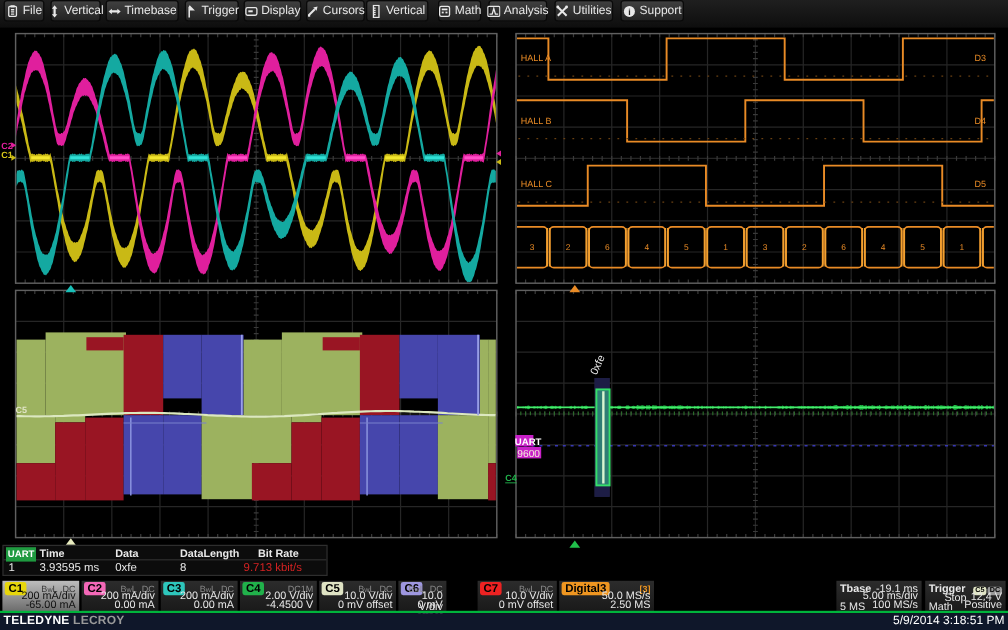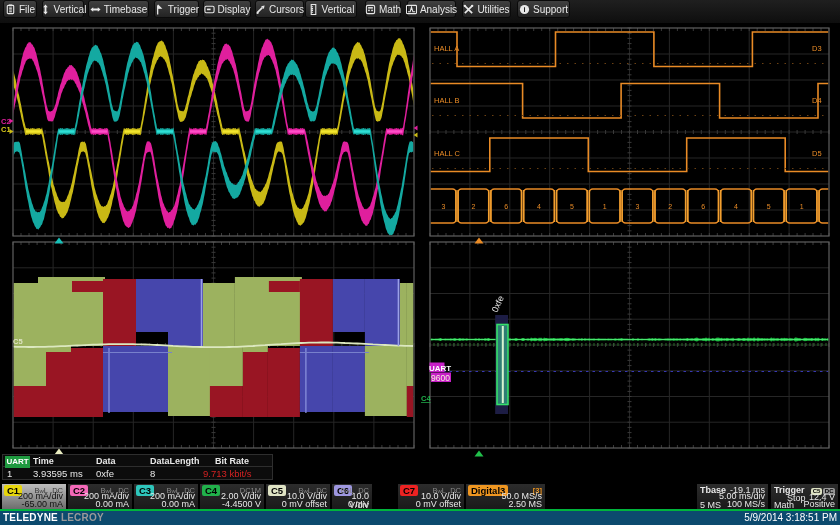--- a/index.html
+++ b/index.html
@@ -15,21 +15,21 @@
 .chip2{background:#dfe3c4;color:#000;font-size:6px;font-weight:bold;padding:0 1.5px;border-radius:2px;margin-left:1.5px;line-height:7.5px;display:inline-block}
 .cpl{position:absolute;right:3px;top:2px;font-size:7.5px}
 .bwls{font-size:6px}
 .l1{position:absolute;right:3px;top:7.5px;text-align:right;font-size:9px;line-height:9px}
 .l2{position:absolute;right:3px;top:16px;text-align:right;font-size:9px;line-height:9px}
 .hl{position:absolute;left:3px;top:1px;font-size:9px}
 .hr{position:absolute;right:3px;top:1px;font-size:9px}
 .ml{position:absolute;left:16px;top:7.5px;font-size:9px}
 .bl{position:absolute;left:3px;top:16px;font-size:9px}
 #grnline{position:absolute;left:0;top:509px;width:840px;height:2px;background:#00b43c}
-#botbar{position:absolute;left:0;top:511px;width:840px;height:14px;background:#0c4a6e;color:#fff;font-size:10px}
+#botbar{position:absolute;left:0;top:511px;width:840px;height:14px;background:#0f172a;color:#fff;font-size:10px}
 #botbar b{position:absolute;left:3px;top:1px;letter-spacing:0.2px}
 #botbar b i{font-style:normal;color:#9a9a9a}
 #botbar .date{position:absolute;right:3px;top:1px}
 svg text{font-family:"Liberation Sans",sans-serif}
 </style></head><body>
 <div id="menubar">
     <div class="mbtn" style="left:3px;width:34px">
       <svg width="11" height="11" viewBox="0 0 12 12" style="margin-right:3px;flex:none">
         <rect x="2.5" y="1.5" width="7" height="9" rx="1" stroke="#e8e8e8" stroke-width="1.2" fill="none"></rect>
         <rect x="4" y="0.5" width="4" height="2" rx="0.5" fill="#e8e8e8"></rect>

